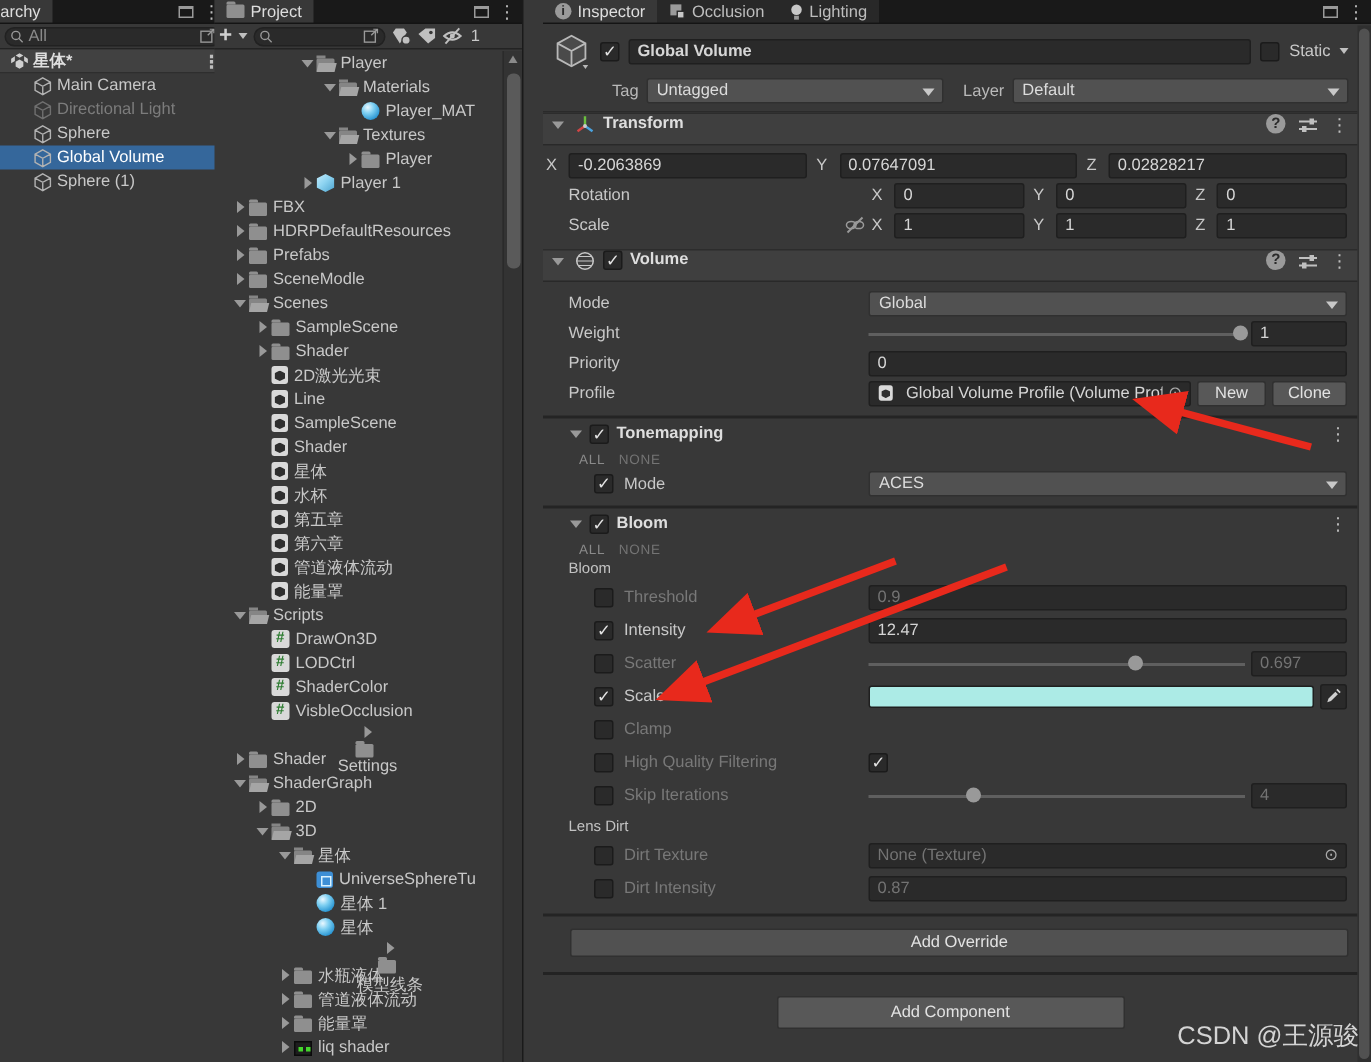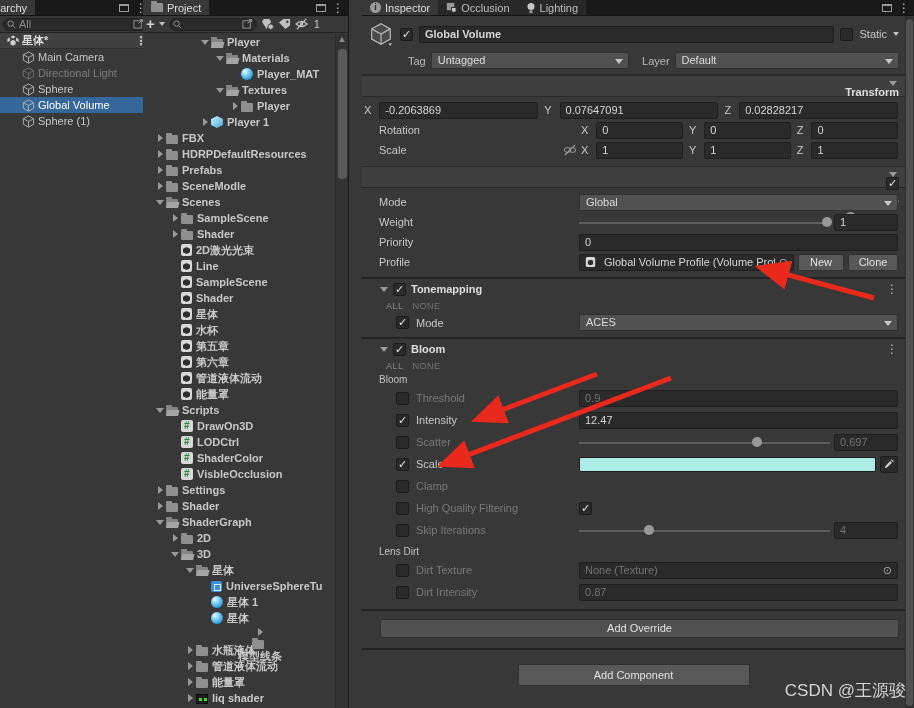--- a/index.html
+++ b/index.html
@@ -45,21 +45,21 @@
     border-bottom:1px solid #2e2e2e; color:#dedede; font-weight:bold; }
   .hrow { height:16px; display:flex; align-items:center; gap:3px; padding-left:22px; cursor:pointer; }
   .hrow.selected { background:#35679B; color:#fff; }
   .hrow.dim { color:#7c7c7c; }
   .hrow.dim svg { opacity:.45; }
 
   
   #project { left:143px; width:206px; border-right:1px solid #1a1a1a; }
   .ptools .plus { color:#cfcfcf; font-size:15px; font-weight:bold; line-height:14px; cursor:pointer; }
   .caret-dn { border-left:3.5px solid transparent; border-right:3.5px solid transparent; border-top:4px solid #c0c0c0; cursor:pointer; }
-  #ptree { position:absolute; top:34px; left:0; right:13px; bottom:0; overflow:hidden;font-weight:bold; }
+  #ptree { position:absolute; top:34px; left:0; right:13px; bottom:0; overflow:hidden; }
   .prow { height:16px; display:flex; align-items:center; cursor:pointer; }
   .prow [data-role="label"] { white-space:nowrap; }
   .arr { width:11px; height:12px; position:relative; flex:none; }
   .arr-open::after  { content:""; position:absolute; top:4px; left:1px; border-left:4px solid transparent; border-right:4px solid transparent; border-top:5px solid #999; }
   .arr-closed::after{ content:""; position:absolute; top:2px; left:3px; border-top:4px solid transparent; border-bottom:4px solid transparent; border-left:5px solid #999; }
   .ic { width:13px; height:12px; position:relative; flex:none; margin-right:4px; }
   .ic-folder { background:#8f8f8f; height:9px; margin-top:2px; border-radius:1px; width:12px; }
   .ic-folder::before { content:""; position:absolute; top:-2px; left:0; width:6px; height:2px; background:#8f8f8f; border-radius:1px 1px 0 0; }
   .ic-folder-open { background:#858585; height:9px; margin-top:2px; border-radius:1px; width:12px; }
   .ic-folder-open::before { content:""; position:absolute; top:-2px; left:0; width:6px; height:2px; background:#858585; }
@@ -84,21 +84,21 @@
   
   #inspector { left:362px; width:552px; }
   #inspector .content { position:absolute; top:17px; left:0; right:9px; bottom:0; }
   .iscroll { position:absolute; top:17px; right:0; width:9px; bottom:0; background:#2f2f2f; }
   .iscroll .thumb { position:absolute; left:1px; right:1px; top:2px; bottom:2px; background:#515151; border-radius:4px; }
   .go-header { padding:4px 6px 3px 6px; border-bottom:1px solid #2a2a2a; }
   .go-row1 { display:flex; align-items:center; gap:6px; }
   .go-row2 { display:flex; align-items:center; gap:5px; margin:5px 0 2px 40px; }
   .namefield { flex:1; font-weight:bold; }
   .comp-header { height:22px; background:#3f3f3f; border-top:1px solid #2c2c2c; border-bottom:1px solid #292929;
-    display:flex; align-items:flex-end; gap:5px; padding:0 6px;flex-direction:column; }
+    display:flex; align-items:flex-start; gap:5px; padding:0 6px; }
   .comp-header .title { font-weight:bold; color:#dedede; }
   .comp-header .right { margin-left:auto; display:flex; align-items:center; gap:8px; }
   .irow { display:flex; align-items:center; height:20px; padding-right:7px; }
   .ilabel { width:217px; padding-left:17px; flex:none; color:#c8c8c8; display:flex; align-items:center; }
   .ival { flex:1; display:flex; align-items:center; gap:4px; min-width:0; }
   .axis { color:#c8c8c8; margin:0 4px 0 2px; }
   .axisfield { flex:1; min-width:0; }
   .sep { height:2px; background:#242424; }
   .ovr-header { height:20px; display:flex; align-items:center; gap:5px; padding:0 7px 0 18px; }
   .ovr-header .tri { border-left:4px solid transparent; border-right:4px solid transparent; border-top:5px solid #999; }
@@ -358,21 +358,21 @@
       <div class="prow" style="padding-left: 27px;">
     <span class="arr arr-none" data-role="arrow"></span>
     <span class="ic ic-csharp" data-role="icon"></span>
     <span data-role="label">ShaderColor</span>
   </div>
       <div class="prow" style="padding-left: 27px;">
     <span class="arr arr-none" data-role="arrow"></span>
     <span class="ic ic-csharp" data-role="icon"></span>
     <span data-role="label">VisbleOcclusion</span>
   </div>
-      <div class="prow" style="padding-left: 12px;">
+      <div class="prow" style="padding-left: 12px; flex-direction: column;">
     <span class="arr arr-closed" data-role="arrow"></span>
     <span class="ic ic-folder" data-role="icon"></span>
     <span data-role="label">Settings</span>
   </div>
       <div class="prow" style="padding-left: 12px;">
     <span class="arr arr-closed" data-role="arrow"></span>
     <span class="ic ic-folder" data-role="icon"></span>
     <span data-role="label">Shader</span>
   </div>
       <div class="prow" style="padding-left: 12px;">

